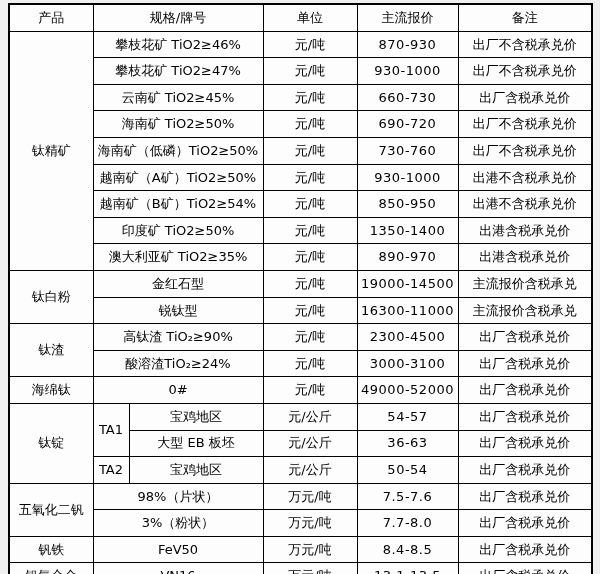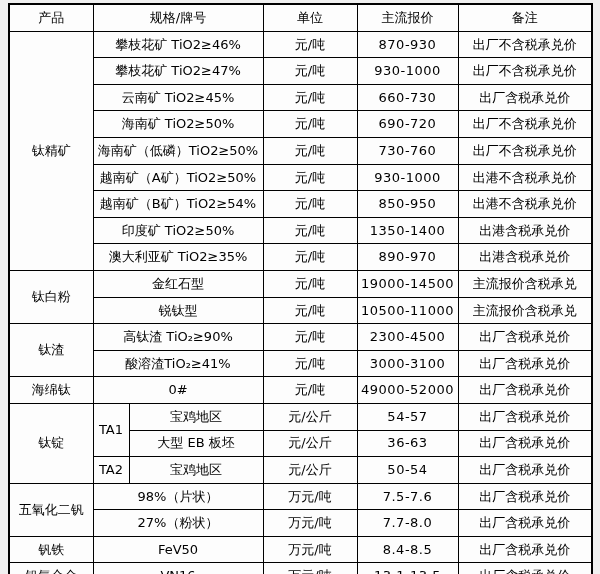--- a/index.html
+++ b/index.html
@@ -114,32 +114,32 @@
       <tr>
         <td rowspan="2">钛白粉</td>
         <td colspan="2">金红石型</td>
         <td>元/吨</td>
         <td class="num">19000-14500</td>
         <td>主流报价含税承兑</td>
       </tr>
       <tr>
         <td colspan="2">锐钛型</td>
         <td>元/吨</td>
-        <td class="num">10500-11000</td>
+        <td class="num">16300-11000</td>
         <td>主流报价含税承兑</td>
       </tr>
       <tr>
         <td rowspan="2">钛渣</td>
         <td colspan="2">高钛渣 TiO₂≥90%</td>
         <td>元/吨</td>
         <td class="num">2300-4500</td>
         <td>出厂含税承兑价</td>
       </tr>
       <tr>
-        <td colspan="2">酸溶渣TiO₂≥41%</td>
+        <td colspan="2">酸溶渣TiO₂≥24%</td>
         <td>元/吨</td>
         <td class="num">3000-3100</td>
         <td>出厂含税承兑价</td>
       </tr>
       <tr>
         <td>海绵钛</td>
         <td colspan="2">0#</td>
         <td>元/吨</td>
         <td class="num">49000-52000</td>
         <td>出厂含税承兑价</td>
@@ -166,21 +166,21 @@
         <td>出厂含税承兑价</td>
       </tr>
       <tr>
         <td rowspan="2">五氧化二钒</td>
         <td colspan="2">98%（片状）</td>
         <td>万元/吨</td>
         <td class="num">7.5-7.6</td>
         <td>出厂含税承兑价</td>
       </tr>
       <tr>
-        <td colspan="2">27%（粉状）</td>
+        <td colspan="2">3%（粉状）</td>
         <td>万元/吨</td>
         <td class="num">7.7-8.0</td>
         <td>出厂含税承兑价</td>
       </tr>
       <tr>
         <td>钒铁</td>
         <td colspan="2">FeV50</td>
         <td>万元/吨</td>
         <td class="num">8.4-8.5</td>
         <td>出厂含税承兑价</td>

